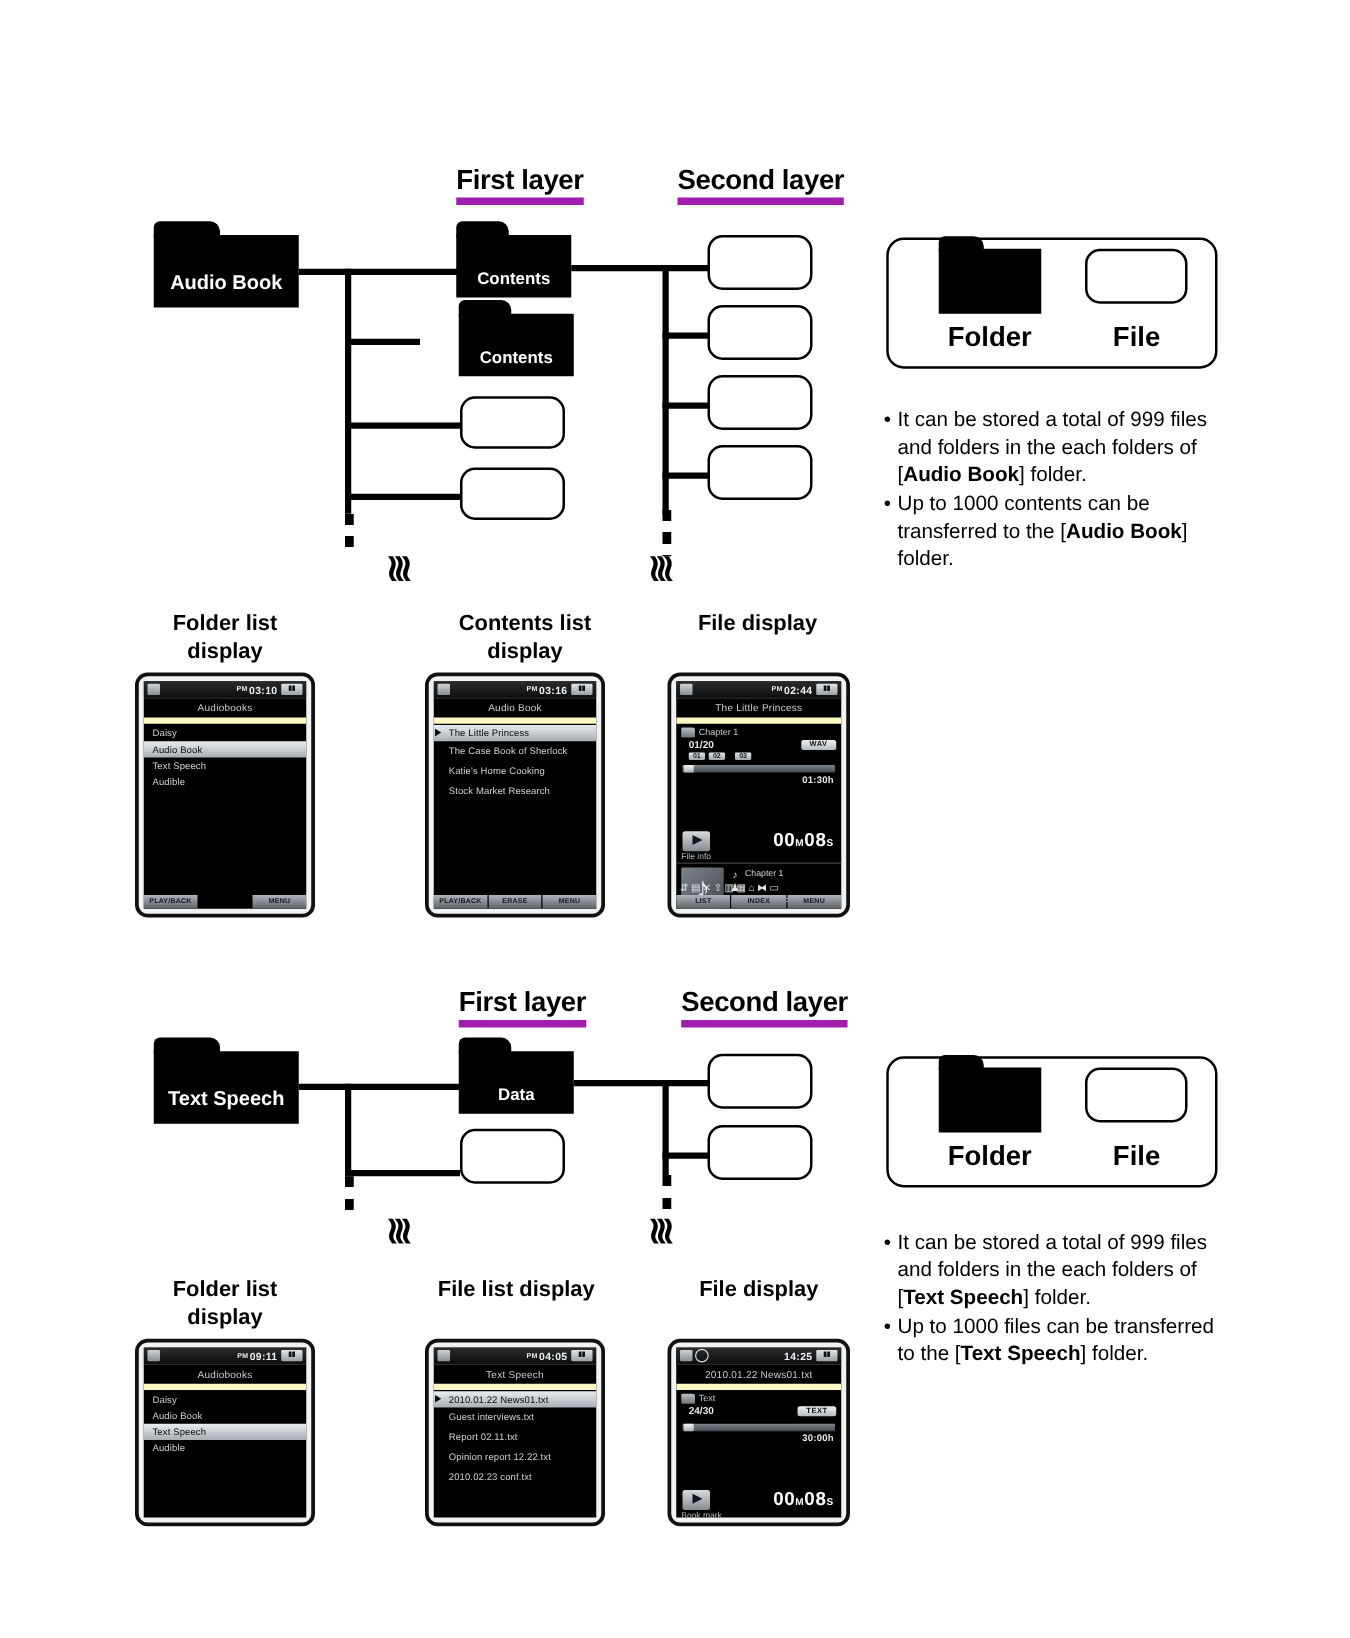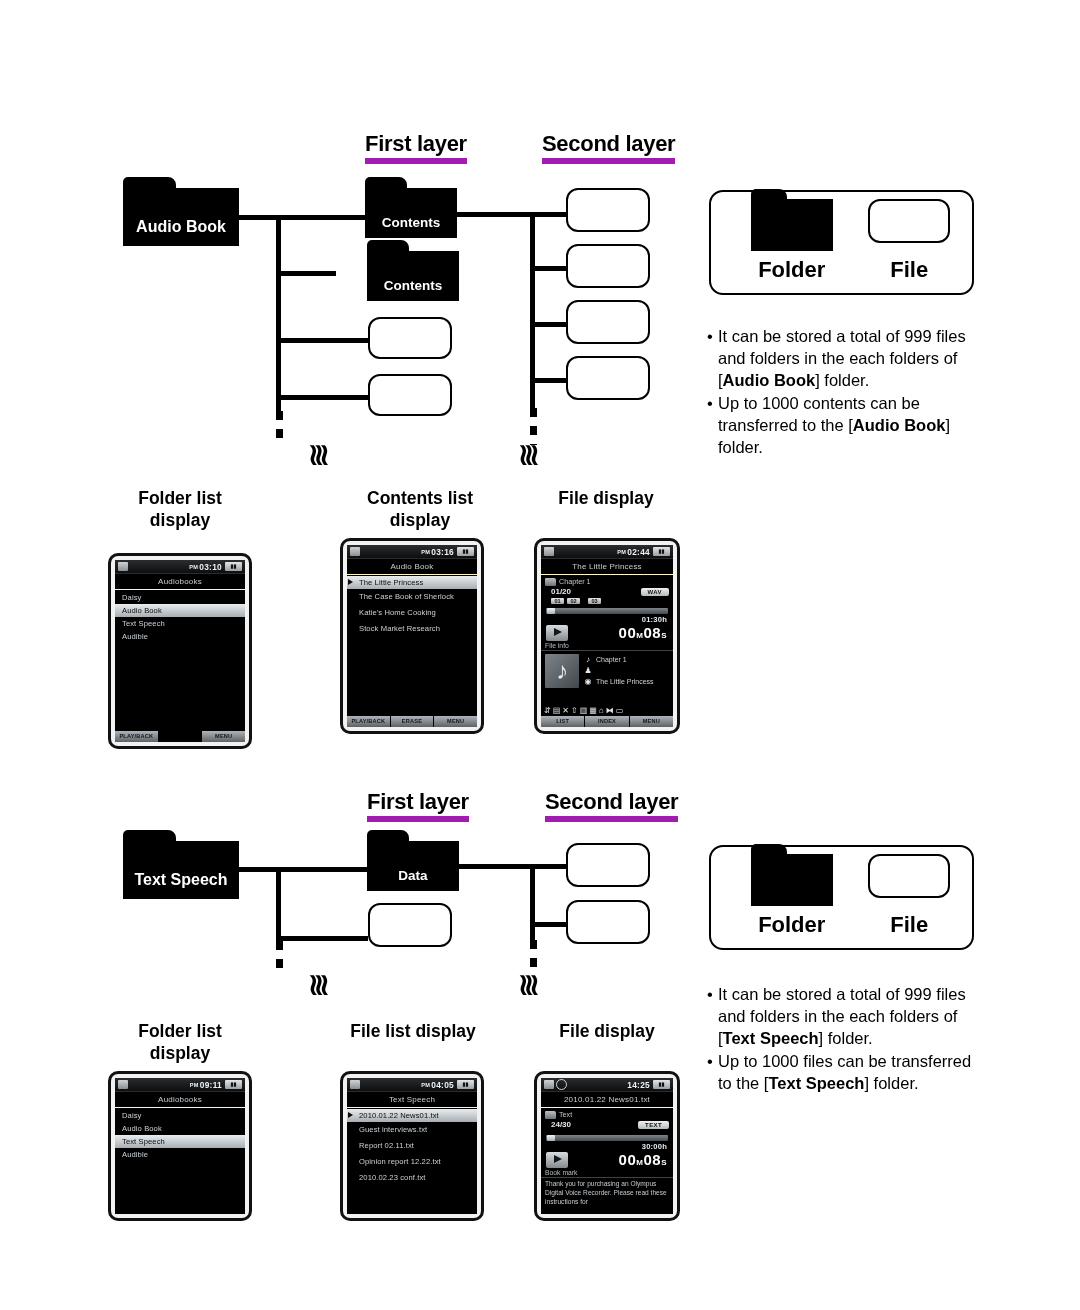--- a/index.html
+++ b/index.html
@@ -167,21 +167,21 @@
     margin-left:3px;
     font-size:5.4px;color:#111;font-weight:bold;
     text-align:center;line-height:9px;
     flex:0 0 auto;
   }
   .lcd-title{
     text-align:center;
     font-size:8px;
     color:#c9ced2;
     padding:3px 0 3px 0;
-    border-bottom:1px solid #fef9c3;
+    border-bottom:5px solid #fef9c3;
     letter-spacing:0.2px;
   }
   .rowlist{padding-top:1px;}
   .lrow{
     height:13px;
     line-height:13px;
     padding-left:7px;
     font-size:7.6px;
     color:#cdd2d6;
     white-space:nowrap;
@@ -258,21 +258,21 @@
     border-radius:1px;position:relative;
   }
   .fd-bar .knob{
     position:absolute;left:1px;top:0;width:8px;height:6px;
     background:linear-gradient(#f2f5f7,#aab0b5);border-radius:1px;
   }
   .fd-total{
     text-align:right;padding-right:6px;
     font-size:7.6px;font-weight:bold;color:#e7ebee;letter-spacing:.2px;
   }
-  .fd-playrow{display:flex;align-items:center;padding:0 6px 0 5px;}
+  .fd-playrow{display:flex;align-items:center;padding:0 6px 0 5px;margin-top:36px;}
   .fd-playbtn{
     width:22px;height:16px;
     background:linear-gradient(#d7dce0,#848a8f);
     border-radius:2px;
     position:relative;
   }
   .fd-playbtn:after{
     content:"";position:absolute;left:8px;top:3.5px;
     width:0;height:0;
     border-left:8px solid #12171c;
@@ -382,21 +382,21 @@
       <span class="btext"><span>Up to 1000 contents can be transferred to the [</span><b>Audio Book</b><span>] folder.</span></span>
     </div>
   </div>
 
   <div class="caption" style="left:108px;top:488px;width:144px;">Folder list
 display</div>
   <div class="caption" style="left:348px;top:488px;width:144px;">Contents list
 display</div>
   <div class="caption" style="left:534px;top:488px;width:144px;">File display</div>
 
-  <div class="device" style="left:108px;top:553px;width:144px;height:196px;">
+  <div class="device" style="left:108px;top:538px;width:144px;height:196px;">
     <div class="lcd">
       <div class="statusbar">
         <span class="sb-ic"></span>
         <span class="sb-spacer"></span>
         <span class="sb-time">
           <span class="sb-ampm">PM</span>
           <span>03:10</span>
         </span>
         <span class="sb-batt">▮▮</span>
       </div>

